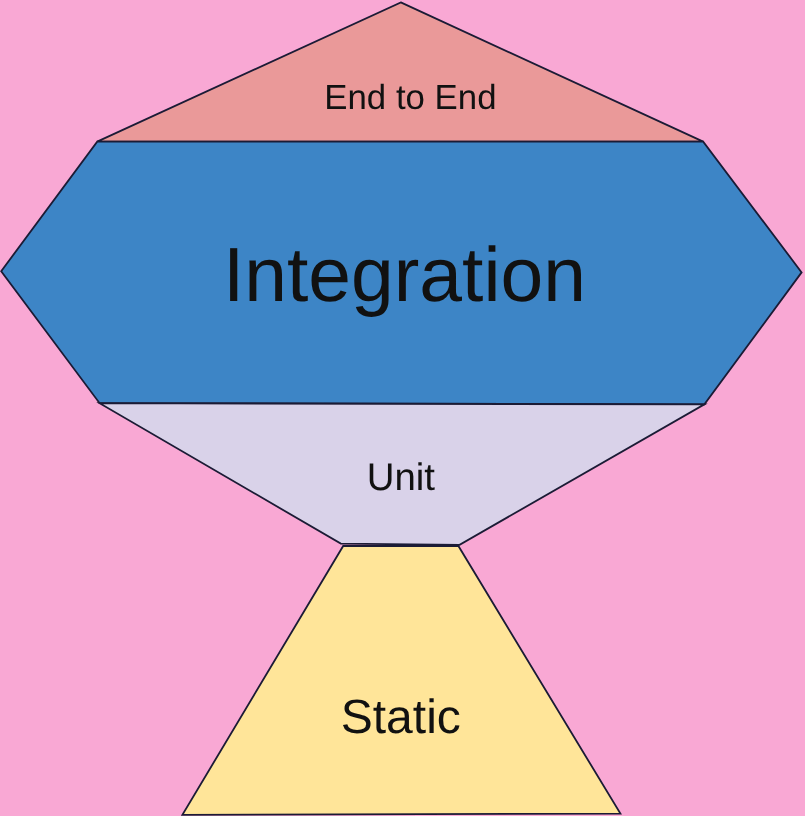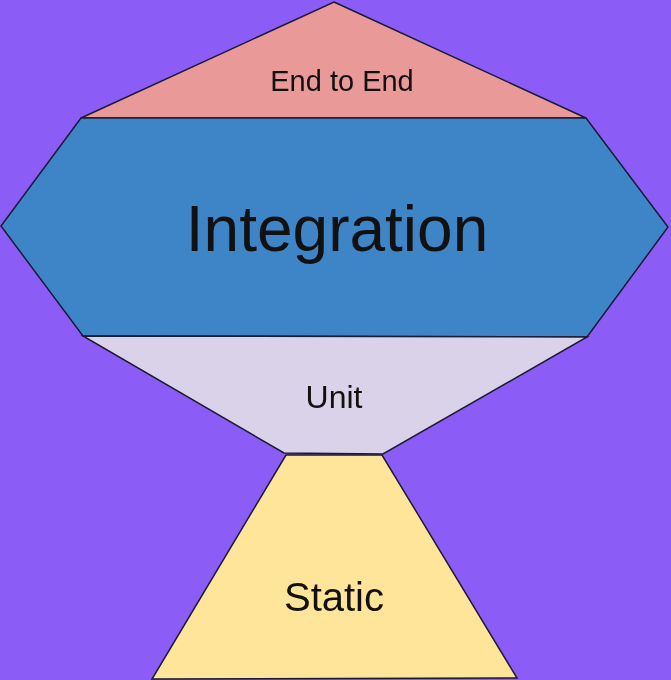--- a/index.html
+++ b/index.html
@@ -4,21 +4,21 @@
 <style>
   html, body {
     margin: 0;
     padding: 0;
     background: #ffffff;
   }
   .canvas {
     position: relative;
     width: 671px;
     height: 680px;
-    background: #8b5cf6;
+    background: #f9a8d4;
     overflow: hidden;
   }
   svg.trophy {
     display: block;
     width: 671px;
     height: 680px;
   }
   svg.trophy polygon {
     stroke-width: 1.5;
     stroke-linejoin: miter;

